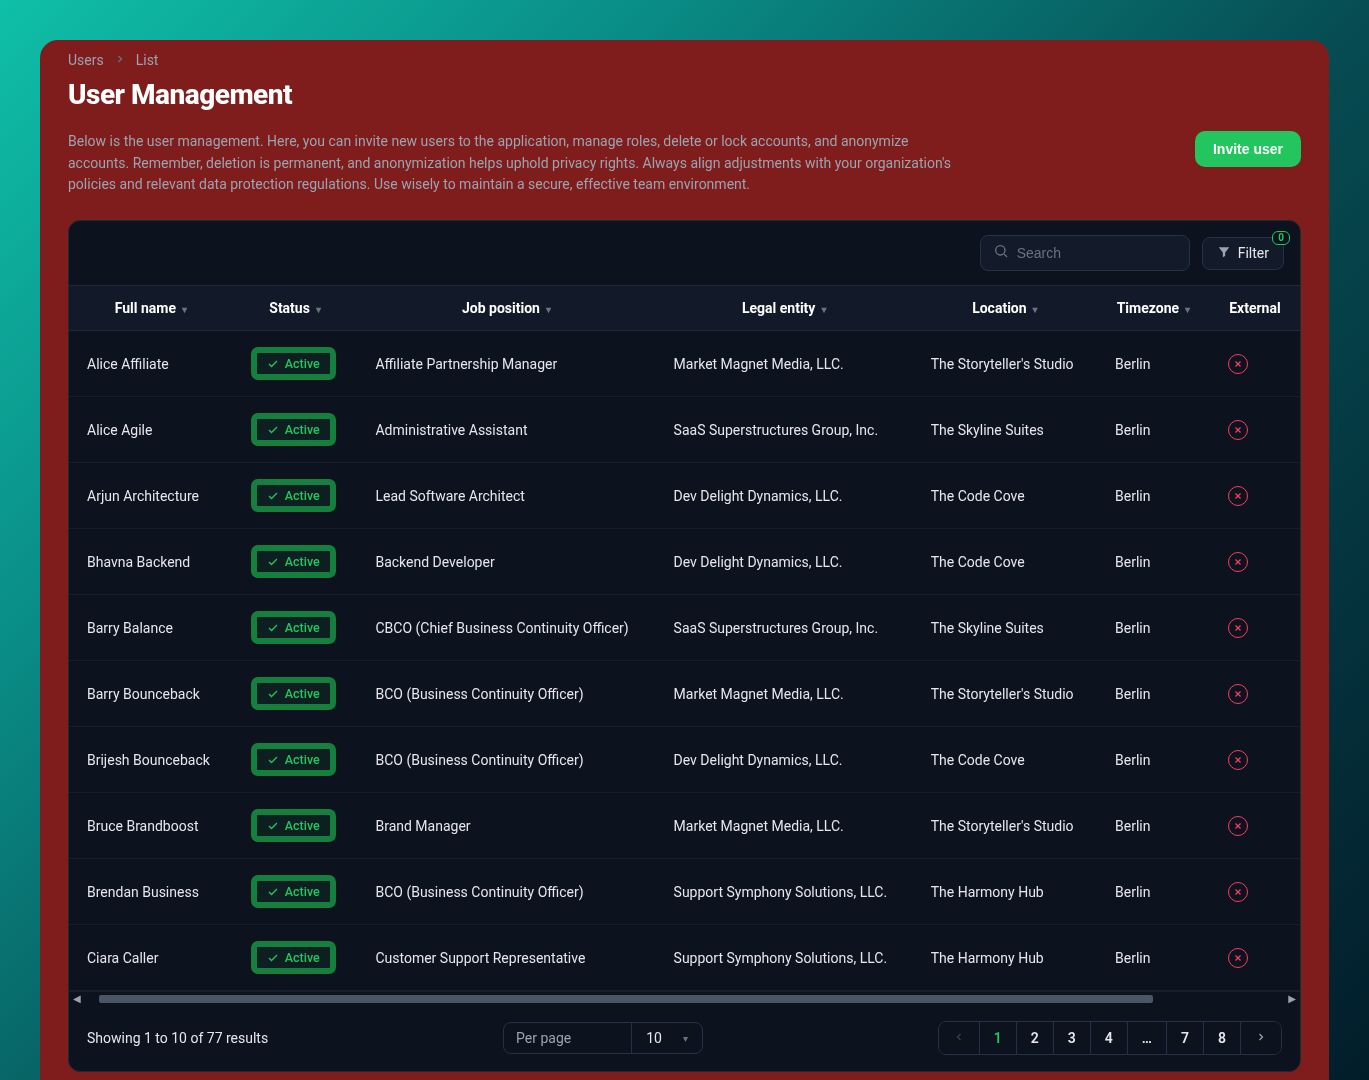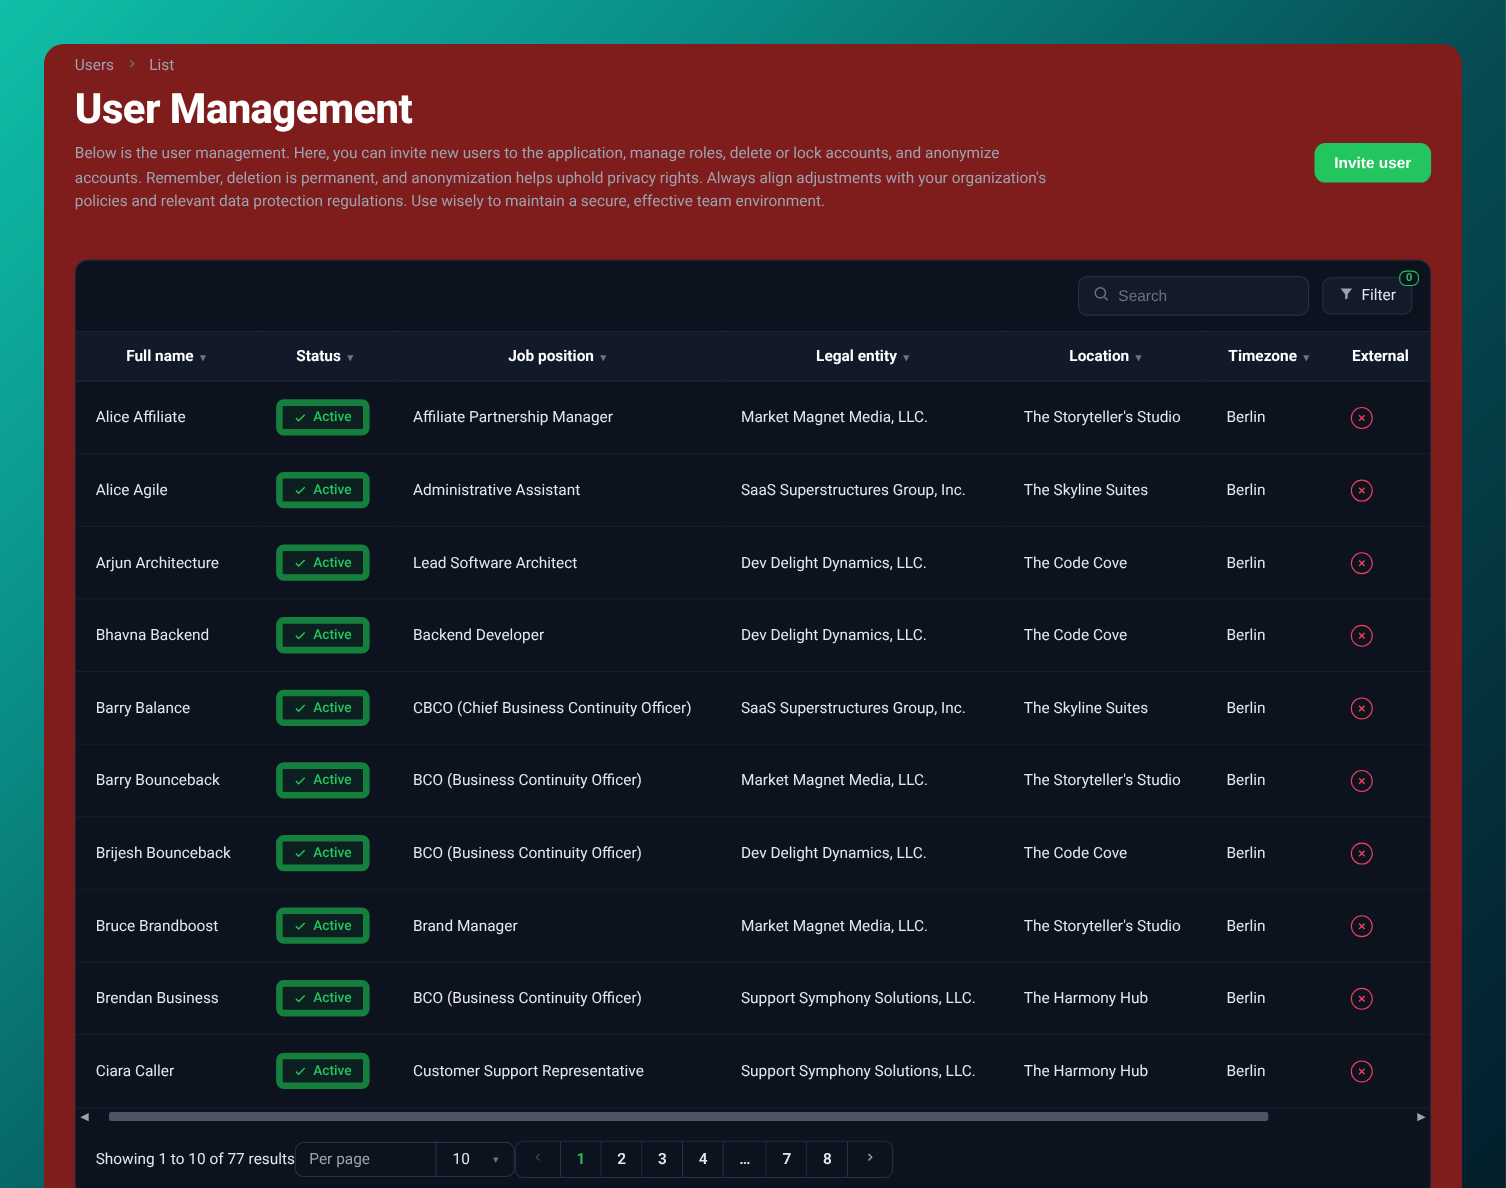--- a/index.html
+++ b/index.html
@@ -21,33 +21,33 @@
   .breadcrumb {
     display: flex;
     align-items: center;
     gap: 10px;
     font-size: 14px;
     color: #9ca3af;
     margin-bottom: 10px;
   }
   .breadcrumb .chev { color: #6b7280; }
   .page-title {
-    font-size: 38px;
+    font-size: 28px;
     font-weight: 800;
     color: #ffffff;
-    margin-bottom: 8px;
+    margin-bottom: 20px;
     letter-spacing: -0.5px;
   }
   .header-row { display:flex; justify-content:space-between; align-items:flex-start; gap:20px; }
   .description {
     font-size: 14px;
     color: #9ca3af;
     line-height: 1.55;
     max-width: 900px;
-    margin-bottom: 41px;
+    margin-bottom: 24px;
   }
   .invite-btn {
     background: #22c55e;
     color: #052912;
     font-weight: 700;
     font-size: 14px;
     padding: 10px 18px;
     border-radius: 10px;
     border: none;
     cursor: pointer;
@@ -184,20 +184,21 @@
     left:0;
     width:90%;
     height:8px;
     background:#4b5563;
     border-radius:2px;
   }
   .hscroll .arrow { color:#9ca3af; font-size:10px; padding:0 4px; cursor:pointer; }
   .footer {
     display: flex;
     align-items: center;
+    justify-content: space-between;
     padding: 16px 18px;
     font-size: 14px;
     color: #e5e7eb;
   }
   .perpage {
     display: flex;
     align-items: center;
     gap: 0;
     border: 1px solid #273145;
     border-radius: 8px;

